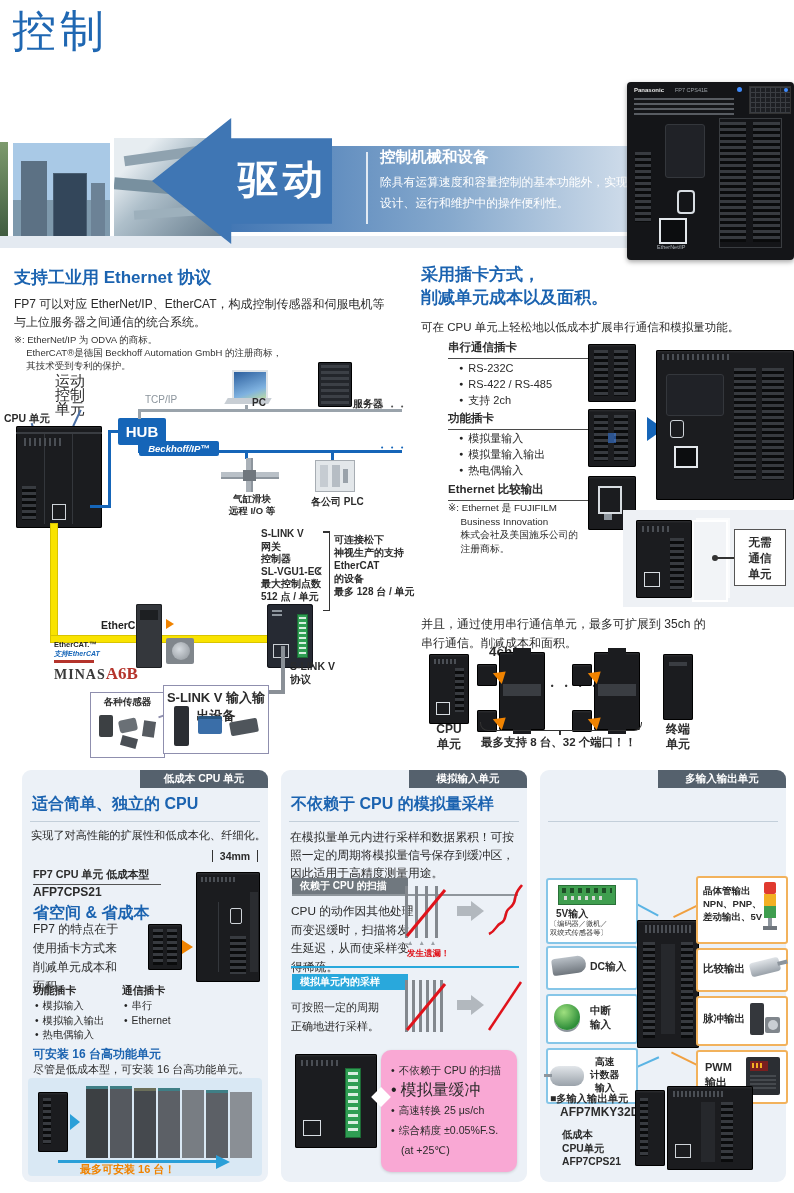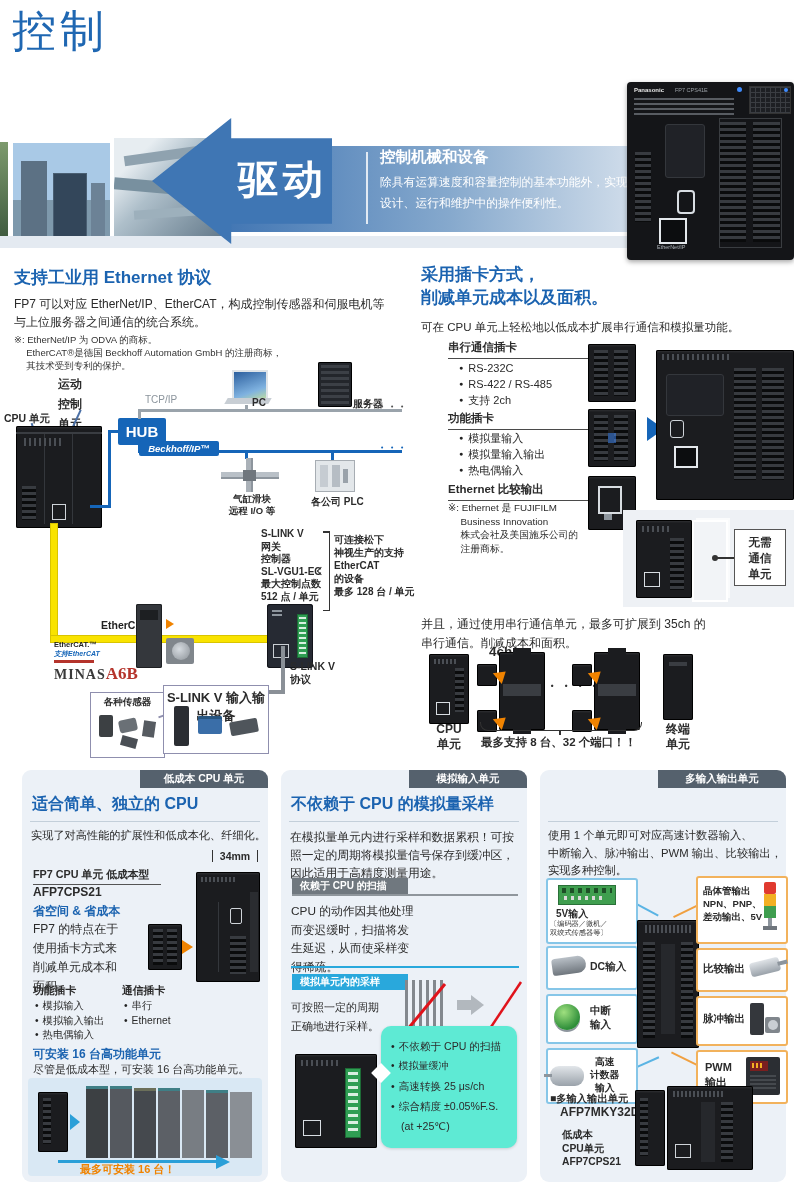--- a/index.html
+++ b/index.html
@@ -83,21 +83,21 @@
   <div class="pins" style="left:8px;top:70px;width:16px;height:70px"></div>
 </div>
 
 <div class="abs b blue" style="left:14px;top:266px;font-size:17px">支持工业用 Ethernet 协议</div>
 <div class="abs pre" style="left:14px;top:295px;font-size:12px;line-height:18px">FP7 可以对应 EtherNet/IP、EtherCAT，构成控制传感器和伺服电机等
 与上位服务器之间通信的统合系统。</div>
 <div class="abs pre" style="left:14px;top:333px;font-size:9.5px;line-height:13px;color:#333">※: EtherNet/IP 为 ODVA 的商标。
 　 EtherCAT®是德国 Beckhoff Automation GmbH 的注册商标，
 　 其技术受到专利的保护。</div>
 
-<div class="abs pre center" style="left:48px;top:374px;width:44px;font-size:12px;line-height:20px;font-weight:bold">运动
+<div class="abs pre center" style="left:48px;top:374px;width:44px;font-size:15px;line-height:14px;font-weight:normal">运动
 控制
 单元</div>
 <div class="abs" style="left:76px;top:409px;width:1.5px;height:18px;background:#4a6fa5;transform:rotate(25deg)"></div>
 <div class="abs b" style="left:4px;top:412px;font-size:10.5px">CPU 单元</div>
 <div class="abs" style="left:32px;top:423px;width:1.5px;height:9px;background:#4a6fa5;transform:rotate(-18deg)"></div>
 
 <div class="unit" style="left:16px;top:426px;width:86px;height:102px">
   <div style="position:absolute;left:0;top:6px;width:86px;height:2px;background:#3a3d42"></div>
   <div style="position:absolute;left:28px;top:8px;width:1px;height:90px;background:#34373c"></div>
   <div style="position:absolute;left:56px;top:8px;width:1px;height:90px;background:#34373c"></div>
@@ -326,21 +326,21 @@
 单元</div>
 
 <div class="panel" style="left:22px">
   <div class="ptab" style="width:128px">低成本 CPU 单元</div>
   <div class="ptitle">适合简单、独立的 CPU</div>
   <div class="phr"></div>
   <div class="abs" style="left:9px;top:58px;font-size:11.2px">实现了对高性能的扩展性和低成本化、纤细化。</div>
   <div class="abs center b" style="left:190px;top:80px;width:44px;font-size:10.5px;border-left:1.5px solid #333;border-right:1.5px solid #333">34mm</div>
   <div class="abs b" style="left:11px;top:98px;font-size:10.8px;border-bottom:1px solid #555;padding-bottom:2px;width:128px">FP7 CPU 单元 低成本型</div>
   <div class="abs b" style="left:11px;top:115px;font-size:12px">AFP7CPS21</div>
-  <div class="abs b blue" style="left:11px;top:133px;font-size:12px">省空间 &amp; 省成本</div>
+  <div class="abs b blue" style="left:11px;top:133px;font-size:16px">省空间 &amp; 省成本</div>
   <div class="abs pre" style="left:11px;top:150px;font-size:12px;line-height:19px">FP7 的特点在于
 使用插卡方式来
 削减单元成本和
 面积。</div>
   <div class="abs" style="left:126px;top:96px;width:114px;height:118px">
     <div class="unit" style="left:0;top:58px;width:34px;height:46px">
       <div class="pins" style="left:5px;top:5px;width:10px;height:36px"></div>
       <div class="pins" style="left:19px;top:5px;width:10px;height:36px"></div>
     </div>
     <div class="or-arr" style="left:34px;top:74px;transform:rotate(0deg)"></div>
@@ -389,20 +389,34 @@
   <div class="phr"></div>
   <div class="abs pre" style="left:9px;top:58px;font-size:11.8px;line-height:18px">在模拟量单元内进行采样和数据累积！可按
 照一定的周期将模拟量信号保存到缓冲区，
 因此适用于高精度测量用途。</div>
   <div class="abs" style="left:11px;top:124px;width:226px;height:1.5px;background:#8f969c"></div>
   <div class="subtab" style="left:11px;top:108px;background:#70787f;min-width:100px">依赖于 CPU 的扫描</div>
   <div class="abs pre" style="left:10px;top:132px;font-size:11.8px;line-height:18.5px">CPU 的动作因其他处理
 而变迟缓时，扫描将发
 生延迟，从而使采样变
 得稀疏。</div>
+  <div class="abs" style="left:124px;top:116px;width:116px;height:70px">
+    <div class="bars" style="left:0;top:0;width:40px;height:52px"></div>
+    <svg width="44" height="54" style="position:absolute;left:0;top:0">
+      <line x1="2" y1="50" x2="40" y2="4" stroke="#e0131b" stroke-width="3"></line>
+    </svg>
+    <div style="position:absolute;left:2px;top:53px;font-size:6.5px;color:#9aa0a6;letter-spacing:5px">▲▲▲</div>
+    <div class="b" style="position:absolute;left:2px;top:62px;font-size:8.5px;color:#e0131b">发生遗漏！</div>
+    <div class="garrow-bar" style="left:52px;top:20px;width:14px;height:10px"></div>
+    <div class="garrow-head" style="left:66px;top:15px"></div>
+    <svg width="36" height="56" style="position:absolute;left:82px;top:-4px">
+      <path d="M2,52 C8,50 8,44 13,42 S17,34 19,30 S26,26 27,18 S31,8 34,4" fill="none" stroke="#9aa0a6" stroke-width="1.5"></path>
+      <path d="M2,52 C9,49 9,43 14,41 S18,33 20,29 S27,25 28,17 S32,7 35,3" fill="none" stroke="#e0131b" stroke-width="2.5"></path>
+    </svg>
+  </div>
   <div class="abs" style="left:10px;top:196px;width:228px;height:2px;background:#29a8dc"></div>
   <div class="subtab" style="left:11px;top:204px;background:#29a8dc;min-width:100px">模拟单元内的采样</div>
   <div class="abs pre" style="left:10px;top:228px;font-size:11px;line-height:19px">可按照一定的周期
 正确地进行采样。</div>
   <div class="abs" style="left:124px;top:210px;width:116px;height:60px">
     <div class="bars" style="left:0;top:0;width:40px;height:52px;background:repeating-linear-gradient(90deg,#83888e 0 3px,transparent 3px 7px)"></div>
     <svg width="44" height="54" style="position:absolute;left:0;top:0">
       <line x1="2" y1="50" x2="40" y2="4" stroke="#e0131b" stroke-width="3"></line>
     </svg>
     <div class="garrow-bar" style="left:52px;top:20px;width:14px;height:10px"></div>
@@ -411,38 +425,35 @@
       <line x1="2" y1="52" x2="34" y2="4" stroke="#e0131b" stroke-width="2.5"></line>
     </svg>
   </div>
   <div class="abs" style="left:14px;top:284px;width:82px;height:94px">
     <div class="unit" style="left:0;top:0;width:82px;height:94px"></div>
     <div style="position:absolute;left:6px;top:6px;width:40px;height:6px;background:repeating-linear-gradient(90deg,#4a4e54 0 2px,transparent 2px 5px)"></div>
     <div style="position:absolute;left:50px;top:14px;width:16px;height:70px;background:#2f9e53;box-shadow:inset 0 0 0 1px #1d6b36"></div>
     <div style="position:absolute;left:53px;top:18px;width:10px;height:62px;background:repeating-linear-gradient(180deg,#d9efe0 0 3px,transparent 3px 7px)"></div>
     <div style="position:absolute;left:8px;top:66px;width:16px;height:14px;border:1.5px solid #d8dde2"></div>
   </div>
-  <div class="abs" style="left:100px;top:256px;width:136px;height:122px;background:#5eead4;border-radius:10px;box-shadow:0 1px 3px rgba(0,0,0,.15)">
+  <div class="abs" style="left:100px;top:280px;width:136px;height:122px;background:#f9a8d4;border-radius:10px;box-shadow:0 1px 3px rgba(0,0,0,.15)">
     <div style="position:absolute;left:-7px;top:40px;width:14px;height:14px;background:#fff;transform:rotate(45deg)"></div>
     <div style="position:absolute;left:10px;top:10px">
       <div class="dotli" style="font-size:10.6px;line-height:20px">不依赖于 CPU 的扫描</div>
-      <div class="dotli" style="font-size:10px;line-height:20px">模拟量缓冲</div>
+      <div class="dotli" style="font-size:16px;line-height:20px">模拟量缓冲</div>
       <div class="dotli" style="font-size:10.6px;line-height:20px">高速转换 25 μs/ch</div>
       <div class="dotli" style="font-size:10.6px;line-height:20px">综合精度 ±0.05%F.S.</div>
       <div style="font-size:10.6px;line-height:20px;padding-left:10px">(at +25℃)</div>
     </div>
   </div>
 </div>
 
 <div class="panel" style="left:540px">
   <div class="ptab" style="width:128px">多输入输出单元</div>
   <div class="phr"></div>
-  <div class="abs pre" style="left:8px;top:57px;font-size:11.3px;line-height:17.5px">使用 1 个单元即可对应高速计数器输入、
-中断输入、脉冲输出、PWM 输出、比较输出，
-实现多种控制。</div>
 
   <div class="abs" style="left:92px;top:138px;width:28px;height:1.5px;background:#5ab4e4;transform:rotate(28deg)"></div>
   <div class="abs" style="left:94px;top:192px;width:20px;height:1.5px;background:#5ab4e4;transform:rotate(8deg)"></div>
   <div class="abs" style="left:94px;top:240px;width:22px;height:1.5px;background:#5ab4e4;transform:rotate(-10deg)"></div>
   <div class="abs" style="left:92px;top:292px;width:28px;height:1.5px;background:#5ab4e4;transform:rotate(-24deg)"></div>
   <div class="abs" style="left:132px;top:140px;width:28px;height:1.5px;background:#f0a040;transform:rotate(-26deg)"></div>
   <div class="abs" style="left:134px;top:194px;width:24px;height:1.5px;background:#f0a040;transform:rotate(-6deg)"></div>
   <div class="abs" style="left:134px;top:238px;width:24px;height:1.5px;background:#f0a040;transform:rotate(10deg)"></div>
   <div class="abs" style="left:130px;top:288px;width:30px;height:1.5px;background:#f0a040;transform:rotate(26deg)"></div>
 

